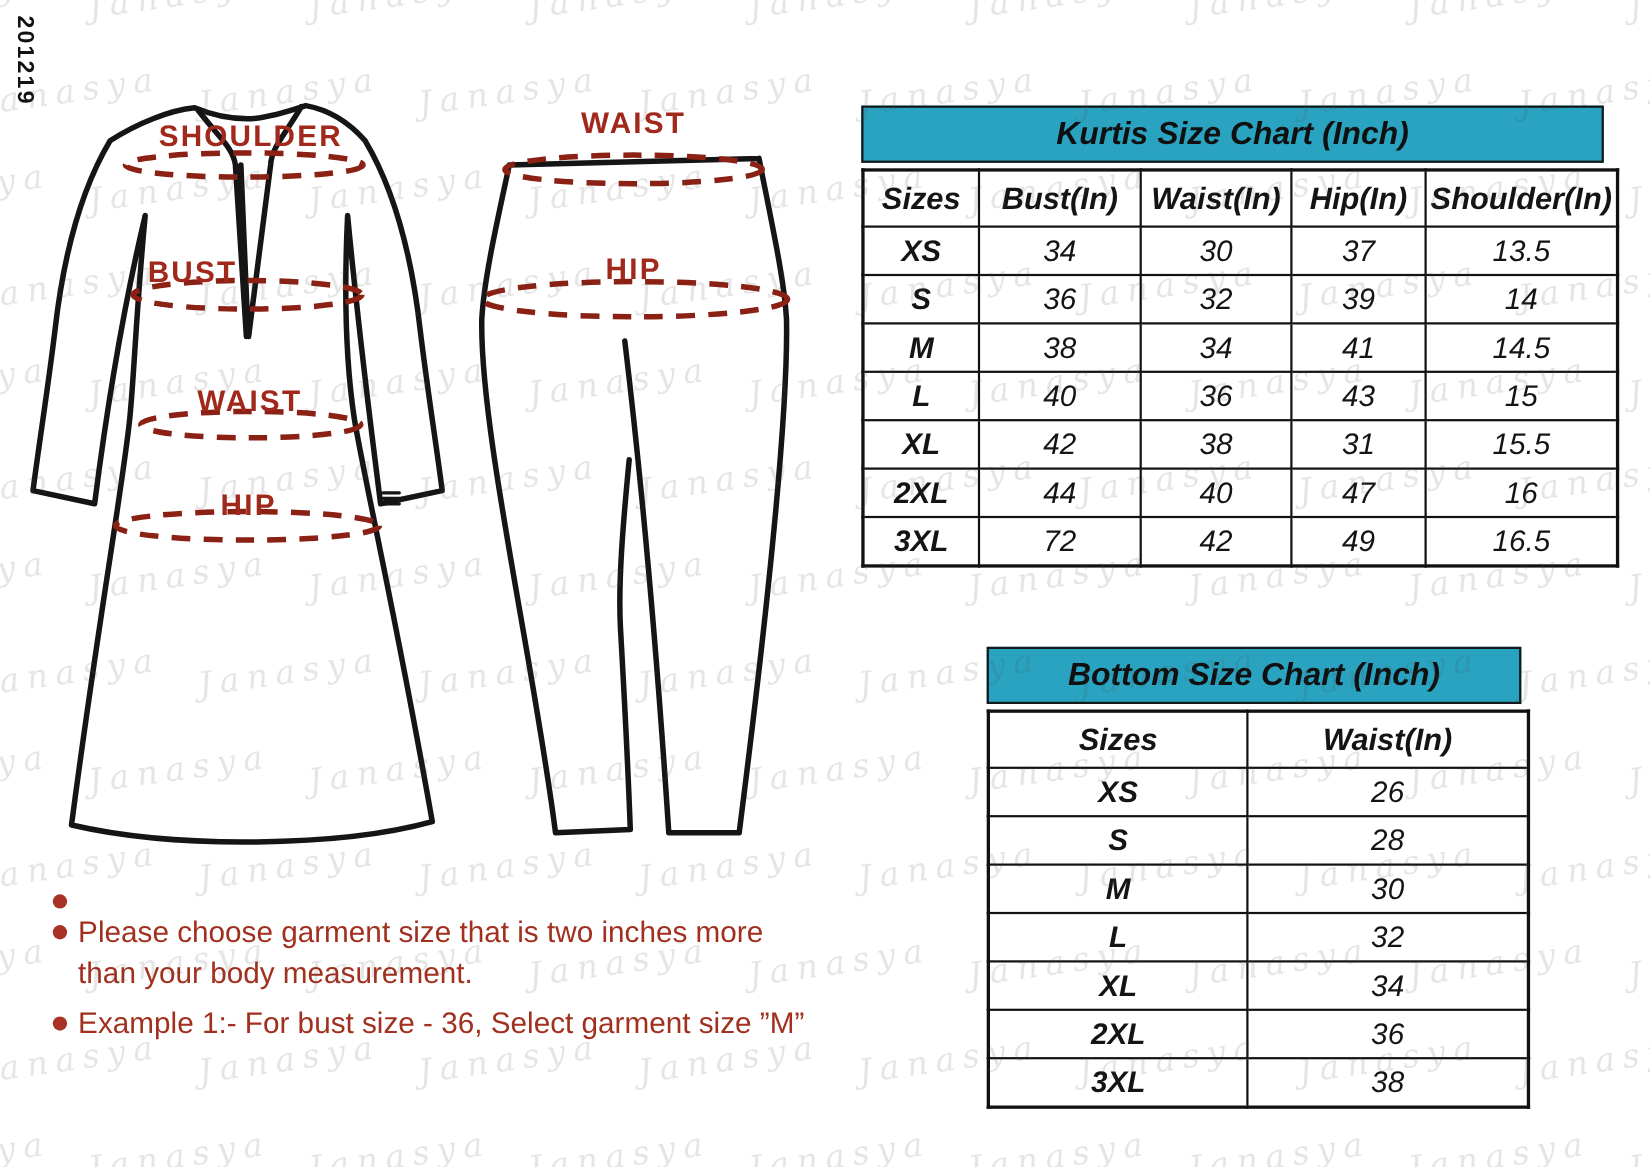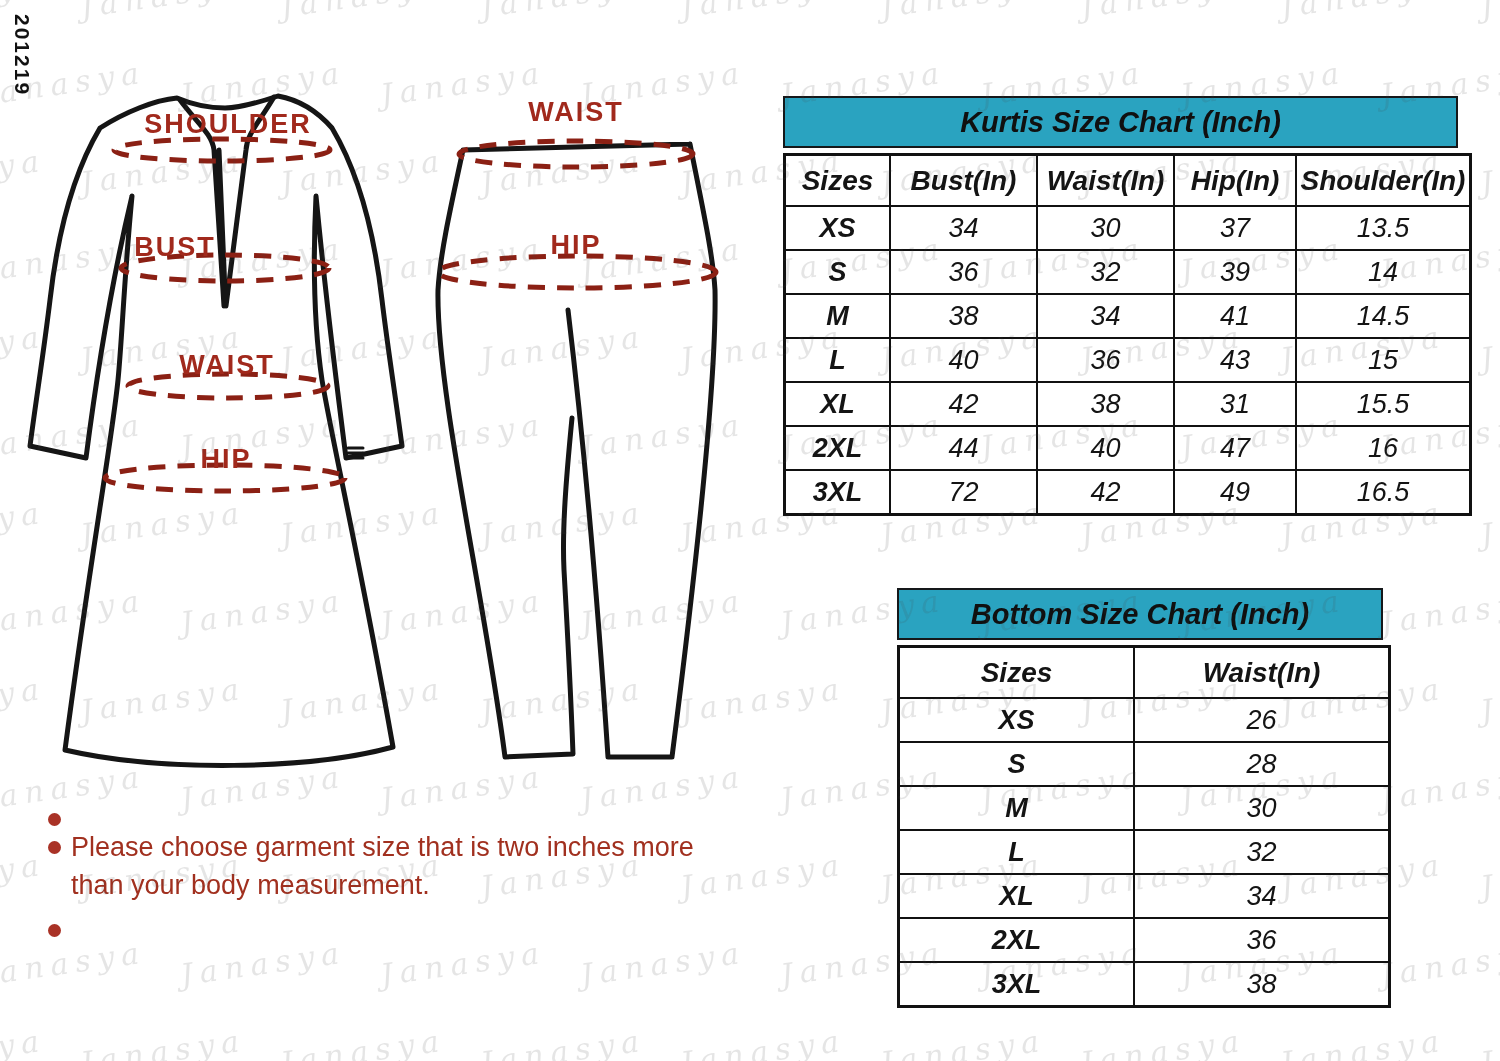--- a/index.html
+++ b/index.html
@@ -246,20 +246,21 @@
       <li>
         <span class="note-dot"></span>
         <div class="note-lines">
           <div>Please choose garment size that is two inches more</div>
           <div>than your body measurement.</div>
         </div>
       </li>
       <li class="gap-above">
         <span class="note-dot"></span>
         <div class="note-lines">
+          <div>Example 1:- For bust size - 36, Select garment size ”M”</div>
         </div>
       </li>
     </ul>
 
   <div class="watermark-layer">
       <span style="left: -120px; top: -22px;">Janasya</span>
       <span style="left: 80px; top: -22px;">Janasya</span>
       <span style="left: 280px; top: -22px;">Janasya</span>
       <span style="left: 480px; top: -22px;">Janasya</span>
       <span style="left: 680px; top: -22px;">Janasya</span>

